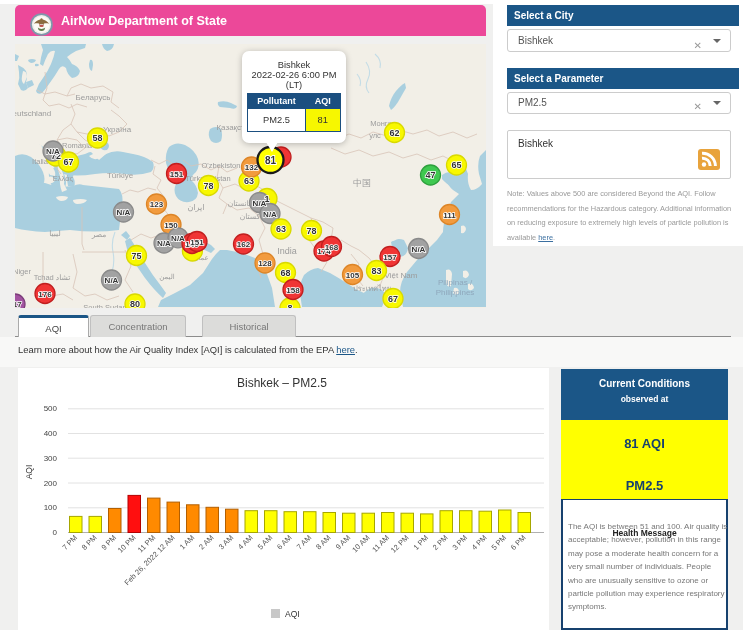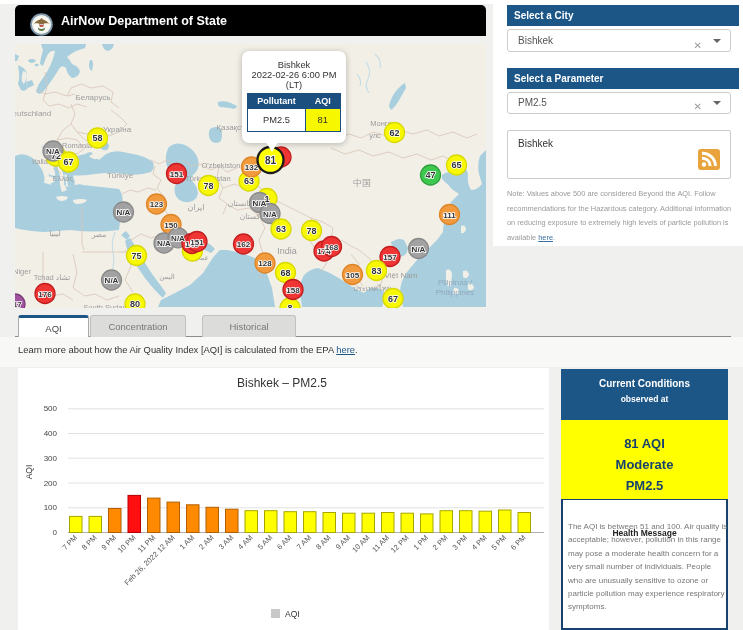--- a/index.html
+++ b/index.html
@@ -1,21 +1,21 @@
 <!DOCTYPE html>
 <html><head>
 <meta charset="utf-8">
 <style>
   * { margin:0; padding:0; box-sizing:border-box; }
   html,body { width:743px; height:630px; overflow:hidden; }
   body { font-family:"Liberation Sans", sans-serif; background:#ffffff; position:relative; }
   .graybg { position:absolute; left:0; top:4px; width:493px; height:626px; background:#f0f0ef; }
   .graybg2 { position:absolute; left:493px; top:246px; width:250px; height:384px; background:#f0f0ef; }
   .whiteband { position:absolute; left:0; top:337px; width:743px; height:30px; background:#f8f8f7; }
-  .header { position:absolute; left:15px; top:5px; width:471px; height:31px; background:#000000; border-radius:5px 5px 0 0; }
+  .header { position:absolute; left:15px; top:5px; width:471px; height:31px; background:#ec4899; border-radius:5px 5px 0 0; }
   .header .title { position:absolute; left:46px; top:9px; color:#fff; font-size:12.5px; font-weight:bold; }
   .tabline { position:absolute; left:15px; top:336px; width:716px; height:1px; background:#8c8c8c; }
   .tab { position:absolute; top:315px; height:22px; font-size:9.5px; text-align:center; line-height:21px; border-radius:3px 3px 0 0; }
   .tab.active { left:18px; width:71px; background:#fff; border:1px solid #aaa; border-top:3px solid #1b5687; border-bottom:none; color:#444; z-index:5; }
   .tab.t2 { left:90px; width:96px; background:#dcdcda; border:1px solid #c0c0c0; border-bottom:none; color:#777; }
   .tab.t3 { left:202px; width:94px; background:#dcdcda; border:1px solid #c0c0c0; border-bottom:none; color:#777; }
   .learnmore { position:absolute; left:18px; top:344px; font-size:9.4px; color:#333; }
   .learnmore a { color:#1b5687; }
   .sb-head { position:absolute; left:507px; width:232px; height:21px; background:#1b5687; color:#fff; font-size:10px; font-weight:bold; line-height:21px; padding-left:7px; }
   .sb-box { position:absolute; left:507px; width:224px; background:#fff; border:1px solid #ccc; border-radius:3px; font-size:10px; color:#555; }
@@ -373,17 +373,16 @@
 <text x="267" y="249" font-size="8.5" fill="#333">AQI</text>
 </svg>
 </div>
 
 <div class="cc">
   <div class="hd"></div>
   <div class="yellow"></div>
   <div class="abs w" style="top:7px; font-size:10px;">Current Conditions</div>
   <div class="abs w" style="top:23px; font-size:8.5px;">observed at</div>
   <div class="abs n" style="top:65px; font-size:13px;">81 AQI</div>
-  <div class="abs n" style="top:86px; font-size:13px;">Moderate</div>
   <div class="abs n" style="top:107px; font-size:13px;">PM2.5</div>
   <div class="abs" style="top:137px; font-size:8.5px; font-weight:bold; color:#222;margin-top:20px;">Health Message</div>
   <div class="abs" style="top:149px; font-size:8px; color:#777; line-height:13.4px; text-align:left; padding:0 5px; white-space:nowrap;">The AQI is between 51 and 100. Air quality is<br>acceptable; however, pollution in this range<br>may pose a moderate health concern for a<br>very small number of individuals. People<br>who are unusually sensitive to ozone or<br>particle pollution may experience respiratory<br>symptoms.</div>
 </div>
 
 </body></html>

